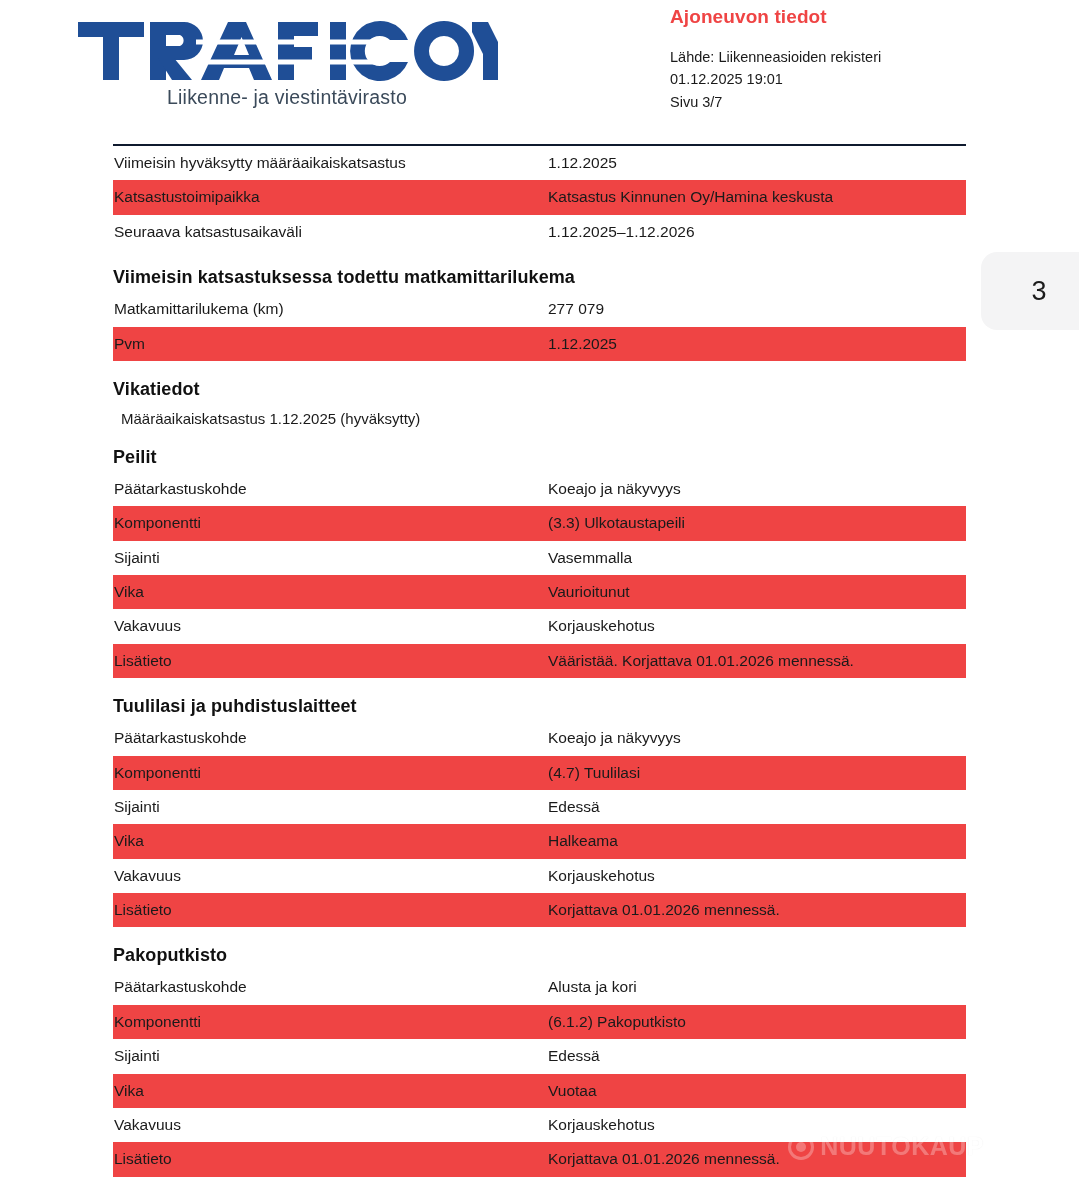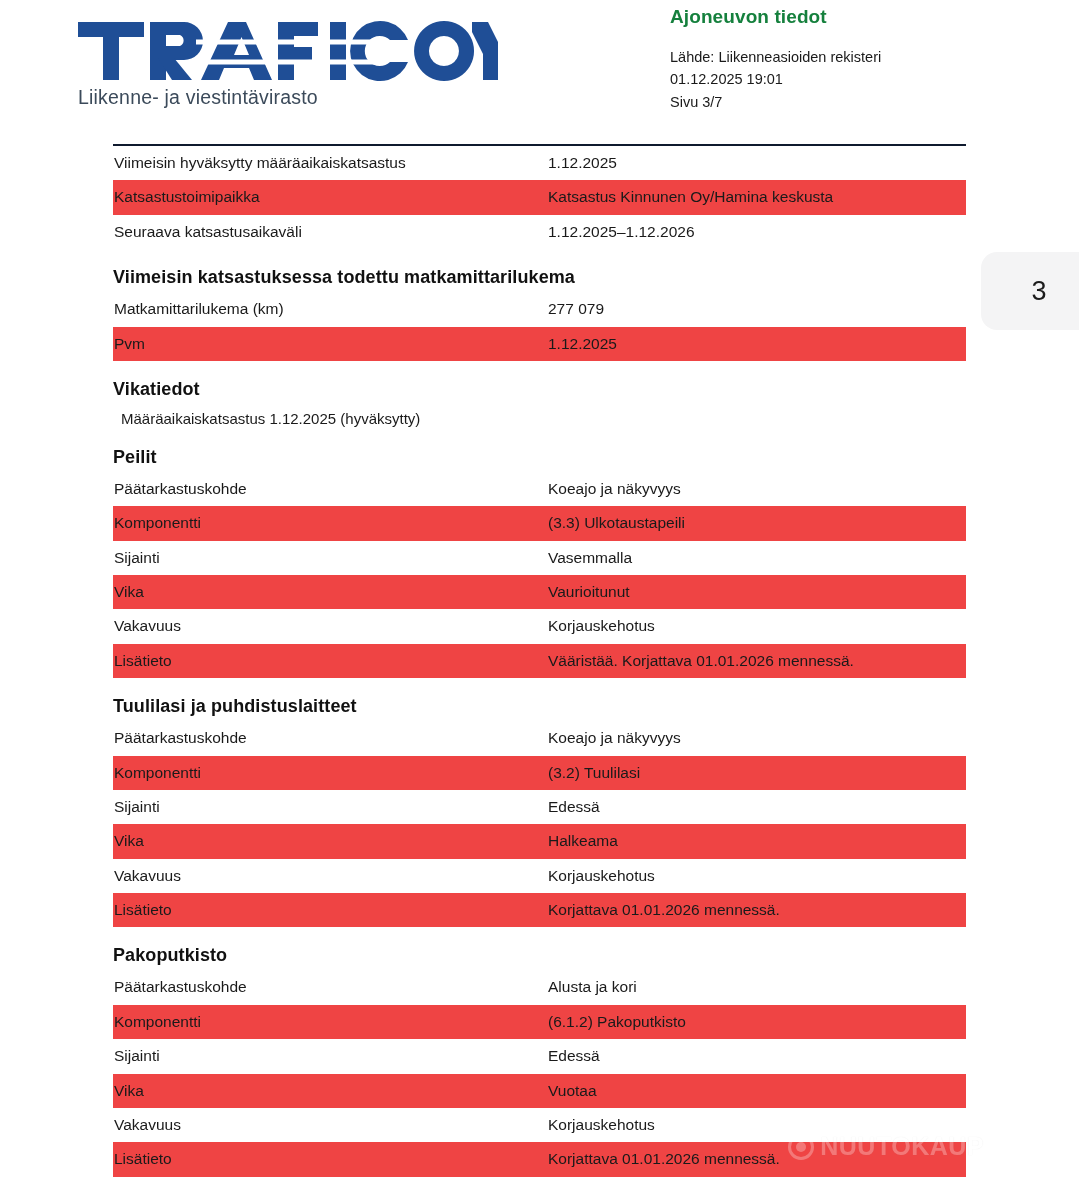--- a/index.html
+++ b/index.html
@@ -24,37 +24,37 @@
   .logo-block {
     position: absolute;
     left: 78px;
     top: 18px;
     width: 420px;
   }
   .logo-wordmark {
     display: block;
   }
   .logo-tagline {
-    text-align: left;
+    text-align: center;
     font-size: 19.5px;
     color: #3b4a5a;
     letter-spacing: 0.2px;
     margin-top: 2px;
     padding-right: 2px;
   }
   .header-right {
     position: absolute;
     left: 670px;
     top: 6px;
     width: 380px;
   }
   .doc-title {
     font-size: 19px;
     font-weight: bold;
-    color: #15803d;
+    color: #ef4444;
     margin: 0 0 18px 0;
     letter-spacing: 0.1px;
   }
   .doc-meta {
     font-size: 14.5px;
     color: #1a1a1a;
     line-height: 1.55;
   }
 
   
@@ -272,21 +272,21 @@
 
     <h2 class="section">Tuulilasi ja puhdistuslaitteet</h2>
     <table class="kv">
       <tbody>
         <tr>
           <td class="k">Päätarkastuskohde</td>
           <td class="v">Koeajo ja näkyvyys</td>
         </tr>
         <tr class="zebra">
           <td class="k">Komponentti</td>
-          <td class="v">(3.2) Tuulilasi</td>
+          <td class="v">(4.7) Tuulilasi</td>
         </tr>
         <tr>
           <td class="k">Sijainti</td>
           <td class="v">Edessä</td>
         </tr>
         <tr class="zebra">
           <td class="k">Vika</td>
           <td class="v">Halkeama</td>
         </tr>
         <tr>

